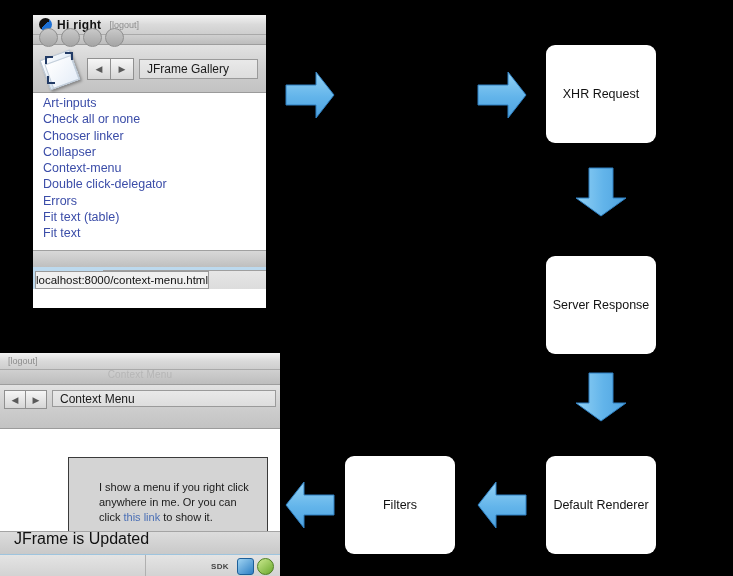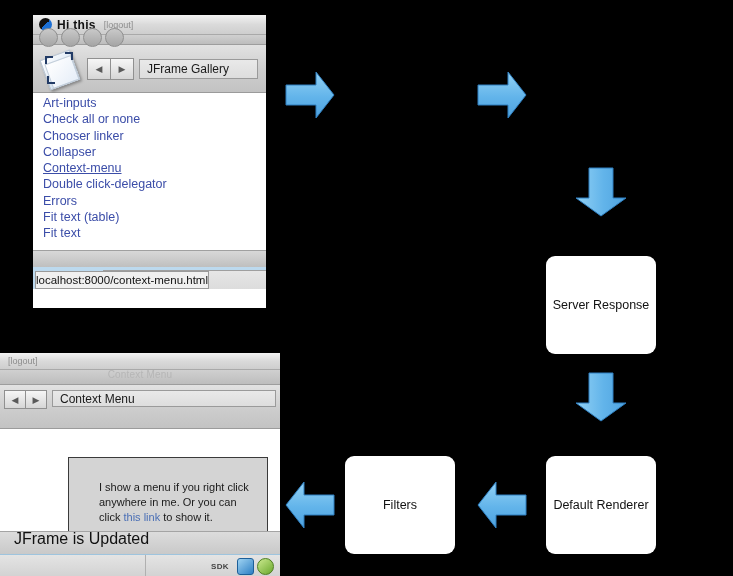--- a/index.html
+++ b/index.html
@@ -93,21 +93,21 @@
   }
 
   .win-content { background: #fff; position: relative; overflow: hidden; }
 
   .linklist { padding: 2px 0 0 10px; }
   .linklist a {
     display: block; color: #3b4da8; font-size: 12.5px;
     line-height: 16.3px; text-decoration: none; white-space: nowrap;
     font-family: "Liberation Sans", sans-serif;
   }
-  .linklist a.active { text-decoration: underline; }
+  .linklist a.active { }
 
   .win-footer-strip {
     height: 16px;
     background: linear-gradient(to bottom, #d8d8d8, #bfbfbf);
     border-top: 1px solid #a0a0a0;
   }
   .win-statusrow {
     height: 22px; background: #bcd9ee; position: relative;
   }
   .status-inner {
@@ -212,36 +212,39 @@
 
       <g>
         <path d="M526,495 L496,495 L496,482 L478,505 L496,528 L496,515 L526,515 Z" fill="url(#agrad)" stroke="#2f7fc0" stroke-width="1"></path>
       </g>
 
       <g>
         <path d="M334,495 L304,495 L304,482 L286,505 L304,528 L304,515 L334,515 Z" fill="url(#agrad)" stroke="#2f7fc0" stroke-width="1"></path>
       </g>
     </svg>
 
+    <div class="fbox" style="left:546px;top:45px;width:110px;height:98px;">
+      <span>XHR Request</span>
+    </div>
     <div class="fbox" style="left:546px;top:256px;width:110px;height:98px;">
       <span>Server Response</span>
     </div>
     <div class="fbox" style="left:345px;top:456px;width:110px;height:98px;">
       <span>Filters</span>
     </div>
     <div class="fbox" style="left:546px;top:456px;width:110px;height:98px;">
       <span>Default Renderer</span>
     </div>
   </div>
 
   <div class="win" style="left:33px; top:15px; width:233px; height:293px;">
 
     <div class="win-titlebar">
       <span class="brand-logo"></span>
-      <span class="brand-text">Hi this</span>
+      <span class="brand-text">Hi right</span>
       <span class="logout-text">[logout]</span>
     </div>
 
     <div class="win-toolbar-strip">
       <span class="tb-dot" style="left:6px;"></span>
       <span class="tb-dot" style="left:28px;"></span>
       <span class="tb-dot" style="left:50px;"></span>
       <span class="tb-dot" style="left:72px;"></span>
     </div>
 

